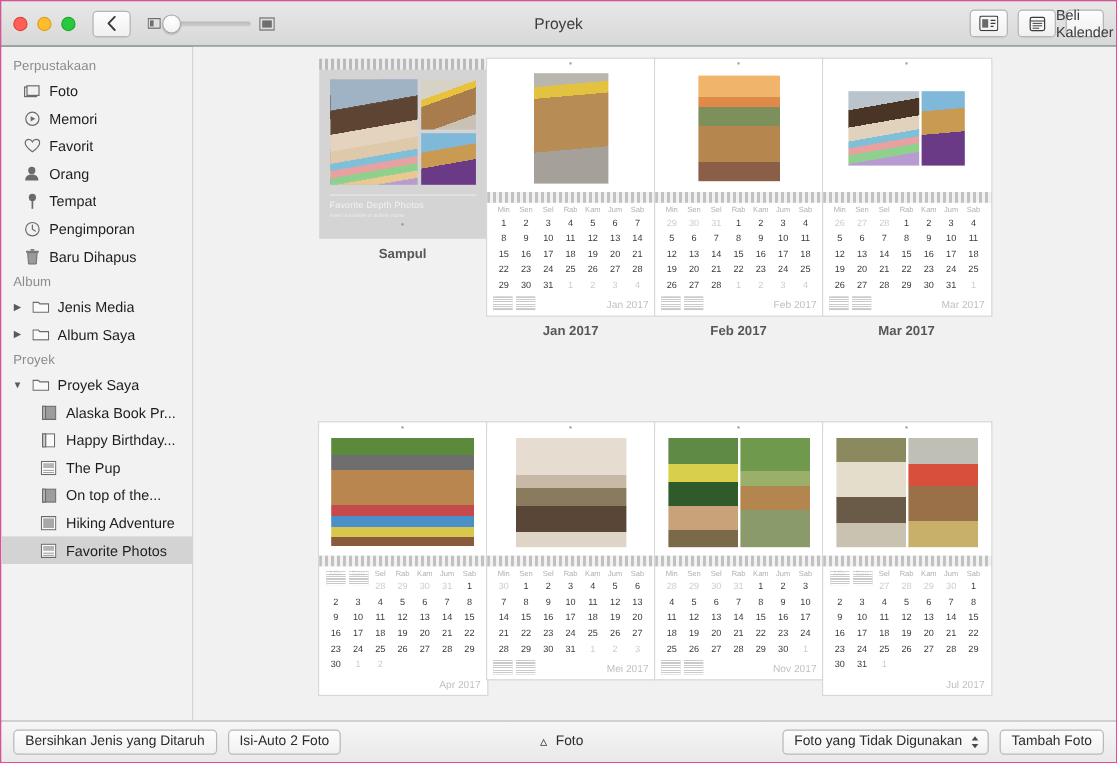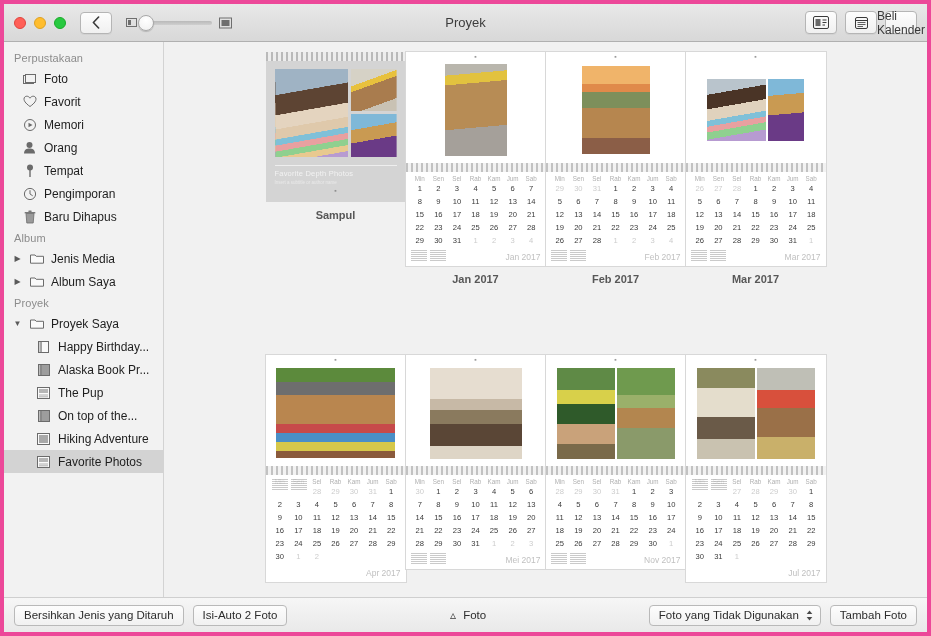--- a/index.html
+++ b/index.html
@@ -6,21 +6,21 @@
   html, body {
     width: 931px; height: 636px;
     font-family: "Liberation Sans", sans-serif;
     overflow: hidden;
     background: #fff;
     -webkit-font-smoothing: antialiased;
   }
   #app {
     width: 931px; height: 636px;
     display: flex; flex-direction: column;
-    border: 4px solid #ec4899;
+    border: 1px solid #ec4899;
     background: #14532d;
     position: relative;
   }
 
   
   .titlebar {
     height: 38px; flex: 0 0 38px;
     background: linear-gradient(to bottom, #e8e8e8, #d8d8d8);
     border-bottom: 1px solid #b0b0b0;
     display: flex; align-items: center;
@@ -293,35 +293,35 @@
           <svg width="14" height="12" viewBox="0 0 14 12">
             <rect x="0.5" y="2.5" width="10" height="8" fill="none" stroke="#6b6b6b"></rect>
             <rect x="2.5" y="1.5" width="10" height="8" fill="#f2f2f2" stroke="#6b6b6b"></rect>
           </svg>
         </span>
         <span class="sb-label">Foto</span>
       </div>
 
       <div class="sb-item">
         <span class="sb-ic">
-          <svg width="14" height="13" viewBox="0 0 14 13">
-            <path d="M7 11.5 C2 8 1 5.5 1 4 C1 2.3 2.3 1.2 3.8 1.2 C5 1.2 6.4 2 7 3.2 C7.6 2 9 1.2 10.2 1.2 C11.7 1.2 13 2.3 13 4 C13 5.5 12 8 7 11.5 Z" fill="none" stroke="#6b6b6b"></path>
-          </svg>
-        </span>
-        <span class="sb-label">Favorit</span>
-      </div>
-
-      <div class="sb-item">
-        <span class="sb-ic">
           <svg width="14" height="14" viewBox="0 0 14 14">
             <circle cx="7" cy="7" r="5.5" fill="none" stroke="#6b6b6b"></circle>
             <path d="M5.5 4.8 L9.5 7 L5.5 9.2 Z" fill="#6b6b6b"></path>
           </svg>
         </span>
         <span class="sb-label">Memori</span>
+      </div>
+
+      <div class="sb-item">
+        <span class="sb-ic">
+          <svg width="14" height="13" viewBox="0 0 14 13">
+            <path d="M7 11.5 C2 8 1 5.5 1 4 C1 2.3 2.3 1.2 3.8 1.2 C5 1.2 6.4 2 7 3.2 C7.6 2 9 1.2 10.2 1.2 C11.7 1.2 13 2.3 13 4 C13 5.5 12 8 7 11.5 Z" fill="none" stroke="#6b6b6b"></path>
+          </svg>
+        </span>
+        <span class="sb-label">Favorit</span>
       </div>
 
       <div class="sb-item">
         <span class="sb-ic">
           <svg width="13" height="13" viewBox="0 0 13 13">
             <circle cx="6.5" cy="4" r="3" fill="#6b6b6b"></circle>
             <path d="M1 12.5 C1 8.8 3.5 7.5 6.5 7.5 C9.5 7.5 12 8.8 12 12.5 Z" fill="#6b6b6b"></path>
           </svg>
         </span>
         <span class="sb-label">Orang</span>
@@ -387,36 +387,36 @@
         <span class="sb-ic">
           <svg width="14" height="11" viewBox="0 0 14 11">
             <path d="M0.5 2 H5 L6.2 3.3 H13.5 V10.2 H0.5 Z" fill="#fafafa" stroke="#6b6b6b"></path>
           </svg>
         </span>
         <span class="sb-label">Proyek Saya</span>
       </div>
 
       <div class="sb-item indent2">
         <span class="sb-ic">
+          <svg width="12" height="12" viewBox="0 0 12 12">
+            <rect x="0.5" y="0.5" width="11" height="11" fill="#9d9d9d" stroke="#6b6b6b"></rect>
+            <rect x="0.5" y="0.5" width="2.4" height="11" fill="#bdbdbd" stroke="#6b6b6b"></rect>
+          </svg>
+        </span>
+        <span class="sb-label">Alaska Book Pr...</span>
+      </div>
+
+      <div class="sb-item indent2">
+        <span class="sb-ic">
           <svg width="11" height="12" viewBox="0 0 11 12">
             <rect x="0.5" y="0.5" width="10" height="11" fill="#fafafa" stroke="#6b6b6b"></rect>
             <rect x="0.5" y="0.5" width="2.6" height="11" fill="#cfcfcf" stroke="#6b6b6b"></rect>
           </svg>
         </span>
         <span class="sb-label">Happy Birthday...</span>
-      </div>
-
-      <div class="sb-item indent2">
-        <span class="sb-ic">
-          <svg width="12" height="12" viewBox="0 0 12 12">
-            <rect x="0.5" y="0.5" width="11" height="11" fill="#9d9d9d" stroke="#6b6b6b"></rect>
-            <rect x="0.5" y="0.5" width="2.4" height="11" fill="#bdbdbd" stroke="#6b6b6b"></rect>
-          </svg>
-        </span>
-        <span class="sb-label">Alaska Book Pr...</span>
       </div>
 
       <div class="sb-item indent2">
         <span class="sb-ic">
           <svg width="13" height="12" viewBox="0 0 13 12">
             <rect x="0.5" y="0.5" width="12" height="11" fill="#fafafa" stroke="#6b6b6b"></rect>
             <rect x="2" y="2" width="9" height="4" fill="#b5b5b5"></rect>
             <line x1="2" y1="8" x2="11" y2="8" stroke="#9a9a9a" stroke-width=".8"></line>
             <line x1="2" y1="9.8" x2="11" y2="9.8" stroke="#9a9a9a" stroke-width=".8"></line>
           </svg>

